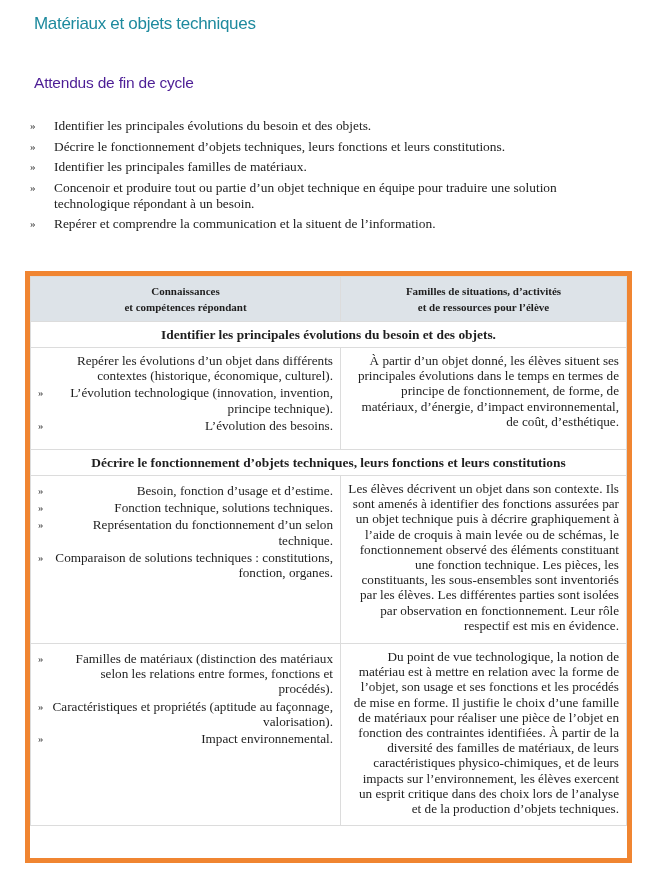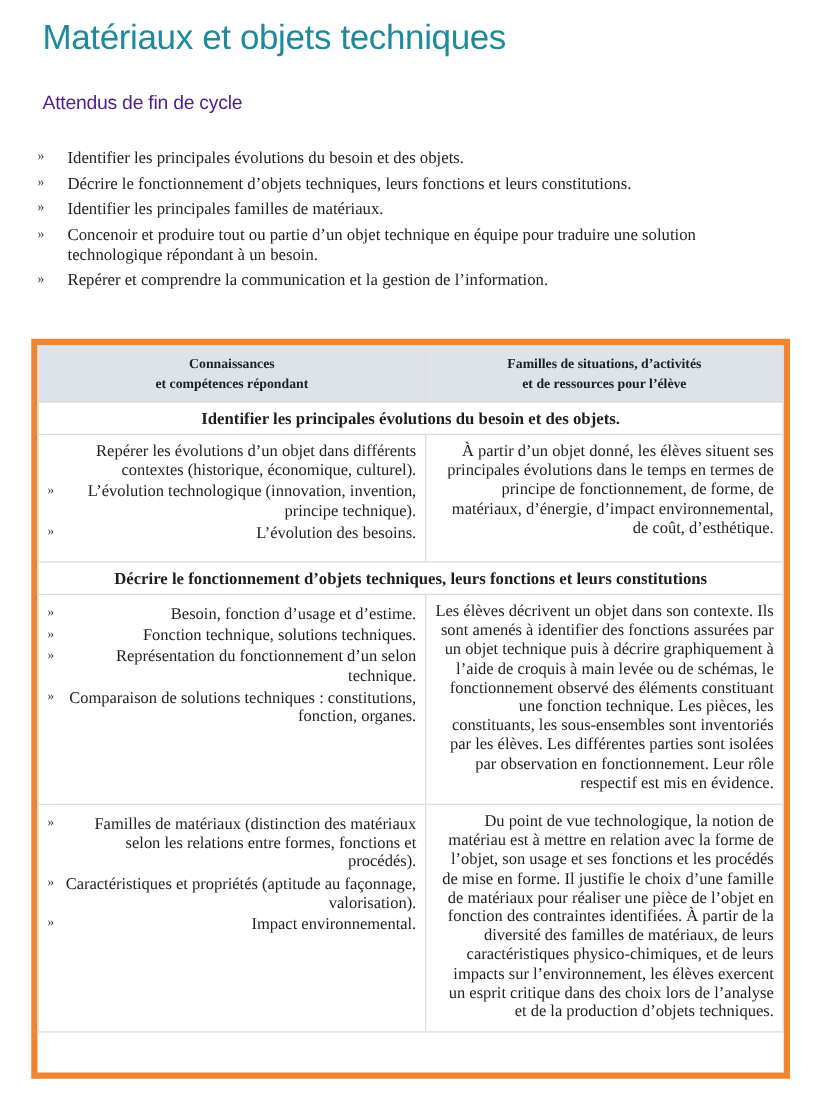--- a/index.html
+++ b/index.html
@@ -1,20 +1,20 @@
 <!DOCTYPE html>
 <html><head>
 <meta charset="utf-8">
 <style>
   html, body { margin: 0; padding: 0; background: #ffffff; }
   body { width: 657px; height: 886px; position: relative; overflow: hidden; }
   .title {
     position: absolute; left: 34px; top: 14px;
     font-family: "Liberation Sans", "DejaVu Sans", sans-serif;
-    font-size: 28px; color: #1e8a9e; letter-spacing: -0.3px; margin: 0; font-weight: normal;
+    font-size: 17px; color: #1e8a9e; letter-spacing: -0.3px; margin: 0; font-weight: normal;
   }
   .subtitle {
     position: absolute; left: 34px; top: 74px;
     font-family: "Liberation Sans", "DejaVu Sans", sans-serif;
     font-size: 15.5px; color: #4c1d95; margin: 0; font-weight: normal; letter-spacing: -0.2px;
   }
   .outcomes {
     position: absolute; left: 30px; top: 118px; width: 600px;
     list-style: none; margin: 0; padding: 0;
     font-family: "Liberation Serif", "DejaVu Serif", serif; font-size: 13.4px; color: #222;
@@ -49,21 +49,21 @@
 <body>
 
 <h1 class="title">Matériaux et objets techniques</h1>
 <h2 class="subtitle">Attendus de fin de cycle</h2>
 
 <ul class="outcomes">
   <li><span class="bullet">»</span><span>Identifier les principales évolutions du besoin et des objets.</span></li>
   <li><span class="bullet">»</span><span>Décrire le fonctionnement d’objets techniques, leurs fonctions et leurs constitutions.</span></li>
   <li><span class="bullet">»</span><span>Identifier les principales familles de matériaux.</span></li>
   <li><span class="bullet">»</span><span>Concenoir et produire tout ou partie d’un objet technique en équipe pour traduire une solution technologique répondant à un besoin.</span></li>
-  <li><span class="bullet">»</span><span>Repérer et comprendre la communication et la gestion de l’information.</span></li>
+  <li><span class="bullet">»</span><span>Repérer et comprendre la communication et la situent de l’information.</span></li>
 </ul>
 
 <div class="frame">
   <table>
     <thead>
       <tr>
         <th class="col-left">
           <span>Connaissances</span><br>
           <span>et compétences répondant</span>
         </th>

